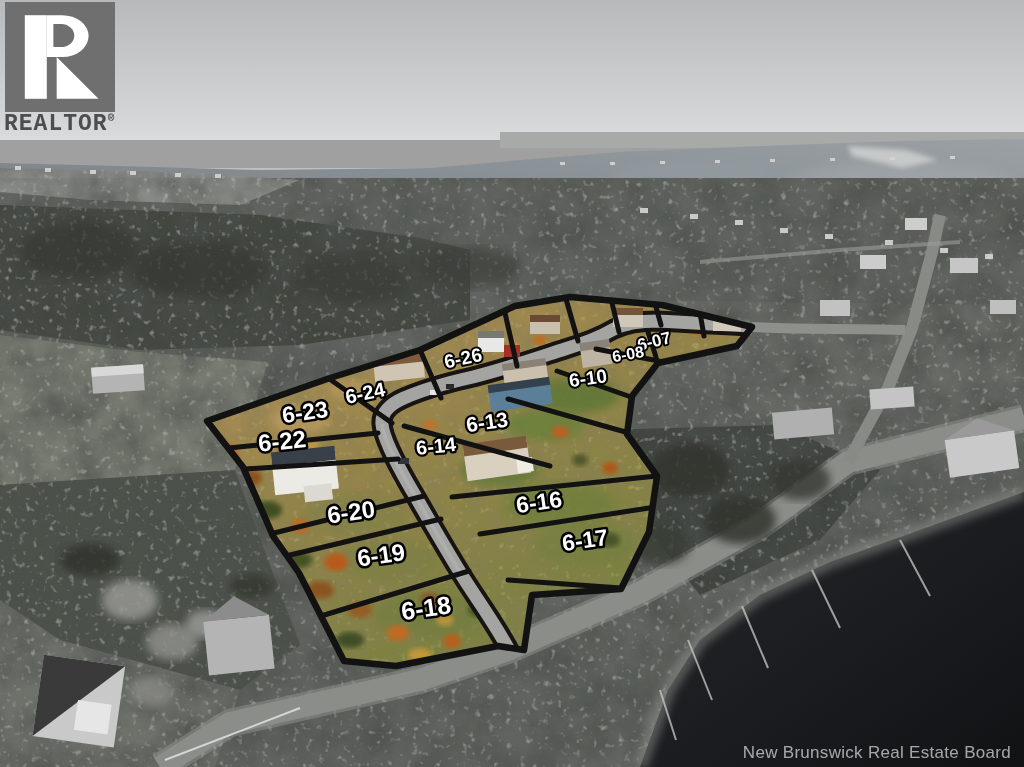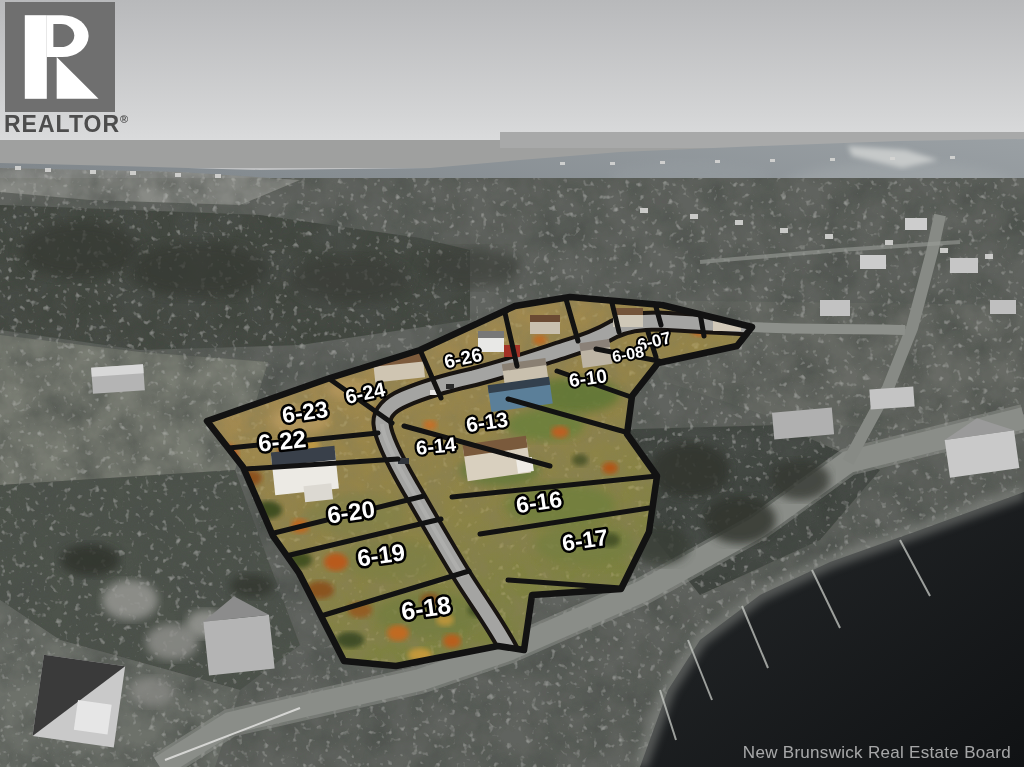--- a/index.html
+++ b/index.html
@@ -1,21 +1,21 @@
 <!DOCTYPE html>
 <html><head>
 <meta charset="utf-8">
 <style>
   html,body{margin:0;padding:0;background:#000;}
   .stage{position:relative;width:1024px;height:767px;overflow:hidden;
          background:#bfc0c1;font-family:"Liberation Sans",sans-serif;}
   svg.photo{position:absolute;left:0;top:0;width:1024px;height:767px;display:block;}
   .lot{fill:#ffffff;stroke:#000000;paint-order:stroke;stroke-linejoin:round;
        font-weight:bold;text-anchor:middle;font-family:"Liberation Sans",sans-serif;}
-  .realtor{position:absolute;left:4px;top:2px;width:118px;text-align:left;}
+  .realtor{position:absolute;left:4px;top:2px;width:118px;text-align:left;font-family:Liberation Mono, monospace;}
   .realtor .rblock{display:block;width:112px;height:110px;}
   .rword{margin-top:1px;font-size:23px;font-weight:bold;color:#4d4d4d;
          letter-spacing:1px;line-height:1;white-space:nowrap;}
   .rword .reg{font-size:11px;vertical-align:super;letter-spacing:0;}
   .watermark{position:absolute;right:13px;bottom:4px;font-size:17px;
              color:rgba(255,255,255,0.62);letter-spacing:.3px;margin-top:41px;}
 </style>
 </head>
 <body>
 

